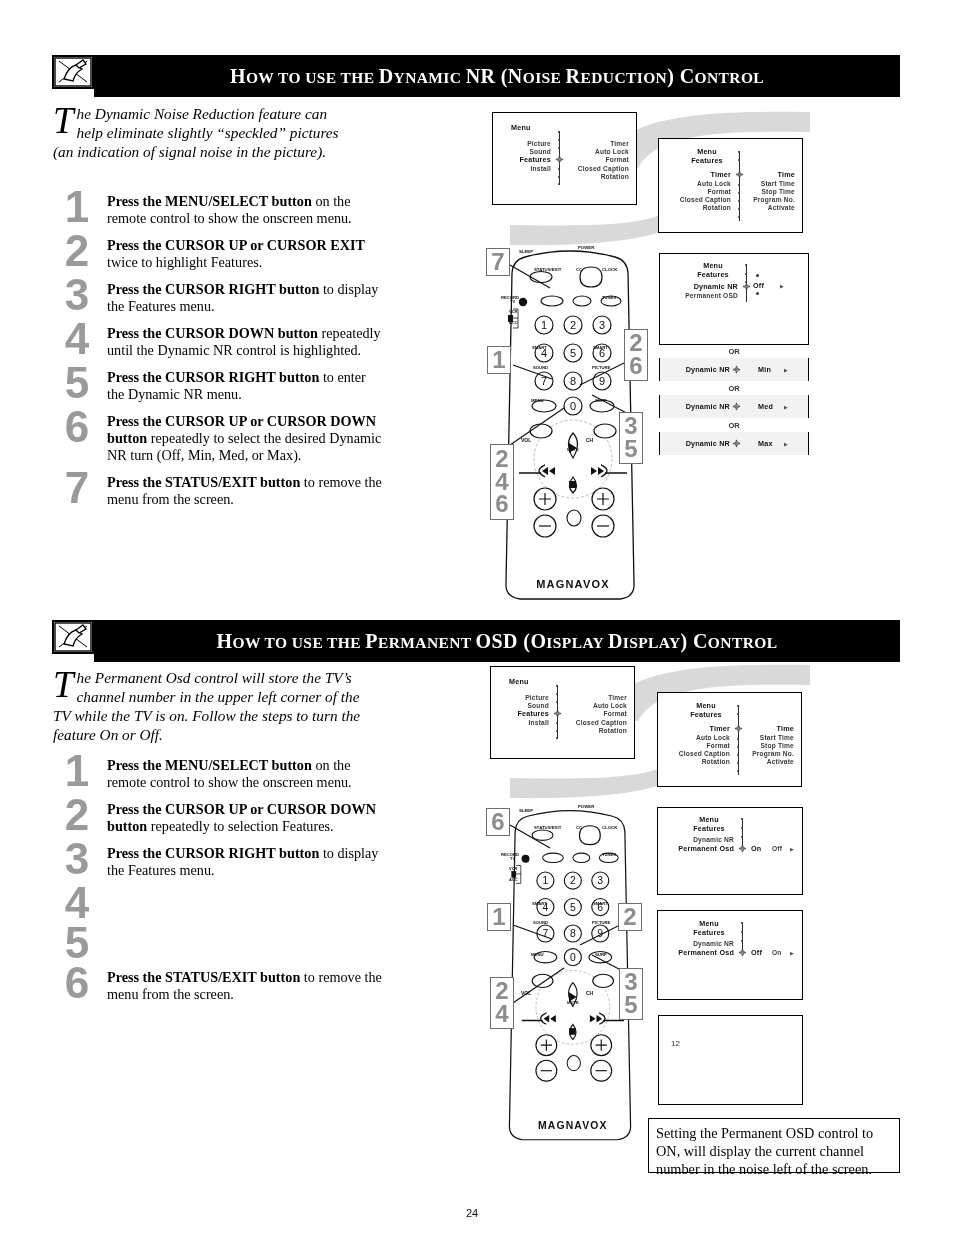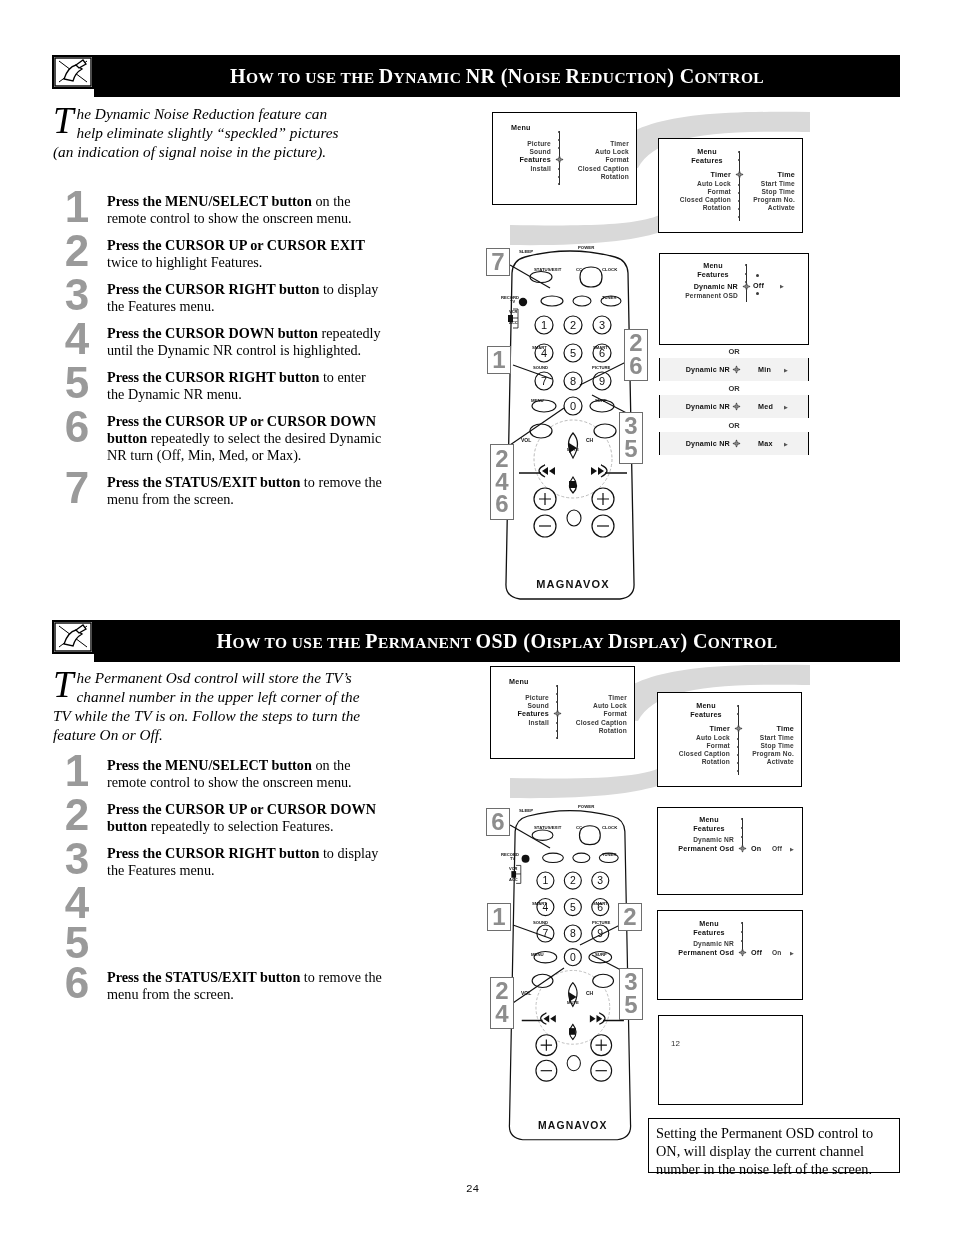--- a/index.html
+++ b/index.html
@@ -51,21 +51,21 @@
   .callout{position:absolute;border:1.6px solid #6e6e6e;background:#fff;box-sizing:border-box;
            font-family:"Liberation Sans",sans-serif;font-weight:bold;color:#8d8d8d;
            display:flex;flex-direction:column;align-items:center;justify-content:center;line-height:.95;}
   .callout span{display:block;}
 
   
   .notebox{position:absolute;border:1.5px solid #000;box-sizing:border-box;background:#fff;
            padding:5px 7px;font-size:14.3px;line-height:18px;font-family:"Liberation Serif",serif;}
 
   
-  .pageno{position:absolute;font-family:Liberation Mono, monospace;font-size:11px;color:#111;}
+  .pageno{position:absolute;font-family:Liberation Sans, sans-serif;font-size:11px;color:#111;margin-top:24px;}
 
   
   .remote{position:absolute;}
   .rlabel{position:absolute;font-family:"Liberation Sans",sans-serif;font-weight:bold;
           color:#111;white-space:nowrap;}
   .tvnum{position:absolute;font-family:"Liberation Sans",sans-serif;font-size:8px;color:#333;}
 </style>
 </head>
 <body>
 

